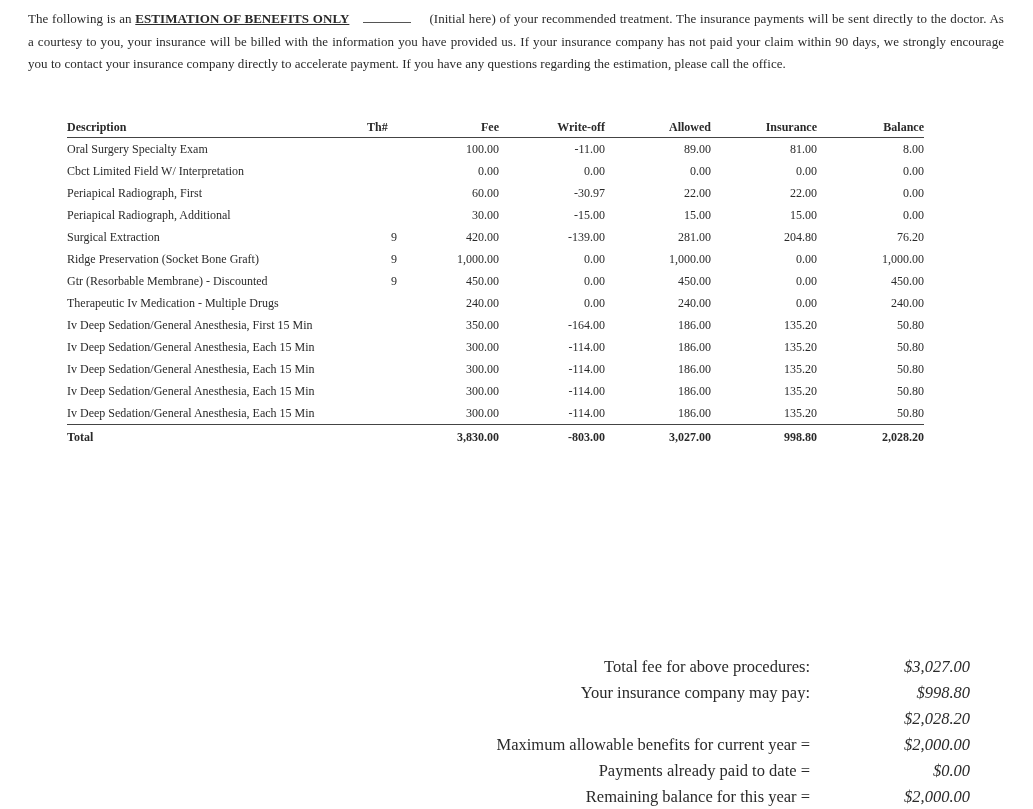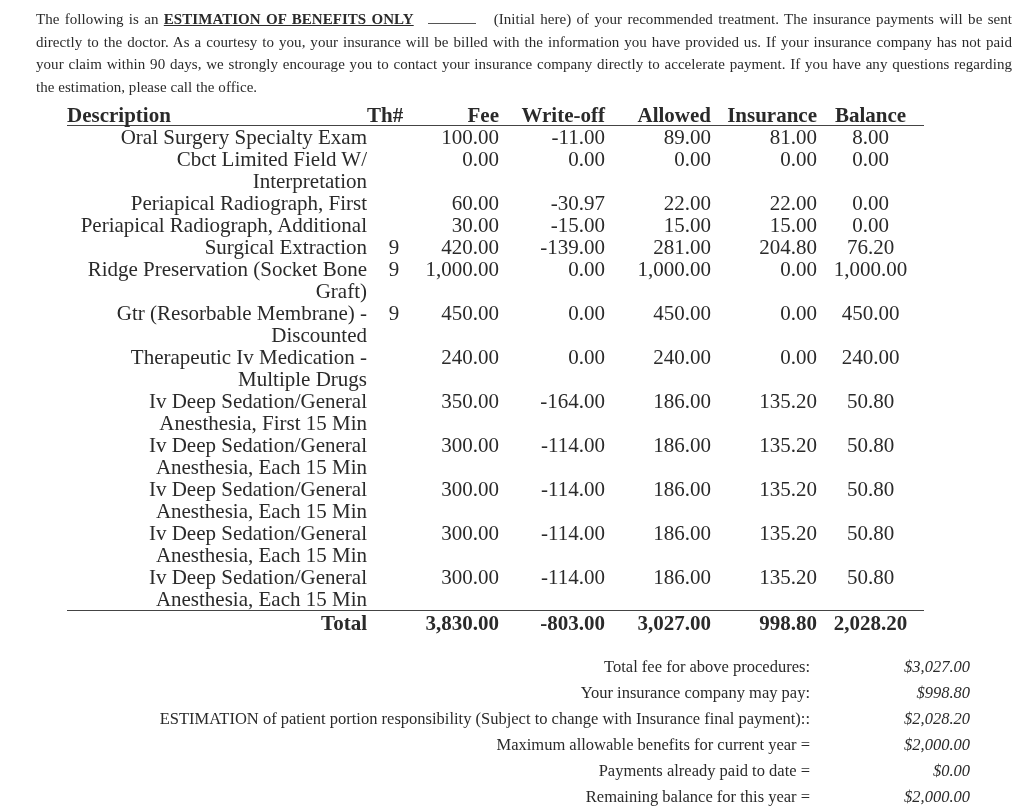--- a/index.html
+++ b/index.html
@@ -2,44 +2,44 @@
 <html><head>
 <meta charset="utf-8">
 <style>
   html, body { margin: 0; padding: 0; background: #ffffff; }
   body {
     width: 1033px; height: 809px; overflow: hidden; position: relative;
     font-family: "Liberation Serif", "DejaVu Serif", serif;
     color: #2a2a2a;
   }
   .intro {
-    position: absolute; left: 36px; top: 8px; width: 976px;
-    font-size: 15px; line-height: 22.5px; text-align: justify;
+    position: absolute; left: 28px; top: 8px; width: 976px;
+    font-size: 13px; line-height: 22.5px; text-align: justify;
     letter-spacing: 0.05px;
   }
   .intro .emph { font-weight: bold; text-decoration: underline; }
   .intro .blank {
     display: inline-block; width: 48px; border-bottom: 1px solid #555;
     margin: 0 18px 0 14px; vertical-align: baseline; height: 12px;
   }
   table.items {
-    position: absolute; left: 67px; top: 105px;
-    border-collapse: collapse; font-size: 21px;
+    position: absolute; left: 67px; top: 117px;
+    border-collapse: collapse; font-size: 12px;
   }
   table.items th, table.items td { padding: 0; line-height: 22px; vertical-align: top; }
   table.items thead th {
     font-weight: bold; border-bottom: 1.5px solid #444; line-height: 20px;
   }
-  .c-desc { width: 300px; text-align: right; }
+  .c-desc { width: 300px; text-align: left; }
   .c-th { width: 54px; text-align: center; }
   .c-fee { width: 78px; text-align: right; margin-top: 40px; }
   .c-wo { width: 106px; text-align: right; }
   .c-al { width: 106px; text-align: right; }
   .c-in { width: 106px; text-align: right; }
-  .c-bal { width: 107px; text-align: center; }
+  .c-bal { width: 107px; text-align: right; }
   table.items th.c-desc { text-align: left; }
   table.items th.c-th { text-align: left; padding-left: 0; }
   tr.total td { font-weight: bold; border-top: 1.5px solid #444; line-height: 24px; }
   .summary {
     position: absolute; left: 60px; top: 654px; width: 910px;
     font-size: 16.5px;
   }
   .srow { display: flex; justify-content: flex-end; line-height: 26px; }
   .slabel { text-align: center; }
   .svalue { width: 160px; text-align: right; font-style: italic; }
@@ -196,21 +196,20 @@
 <div class="summary" id="summary">
     <div class="srow">
       <span class="slabel">Total fee for above procedures:</span>
       <span class="svalue">$3,027.00</span>
     </div>
     <div class="srow">
       <span class="slabel">Your insurance company may pay:</span>
       <span class="svalue">$998.80</span>
     </div>
     <div class="srow">
-      <span class="slabel">ESTIMATION of patient portion responsibility (Subject to change with Insurance final payment)::</span>
       <span class="svalue">$2,028.20</span>
     </div>
     <div class="srow">
       <span class="slabel">Maximum allowable benefits for current year =</span>
       <span class="svalue">$2,000.00</span>
     </div>
     <div class="srow">
       <span class="slabel">Payments already paid to date =</span>
       <span class="svalue">$0.00</span>
     </div>

